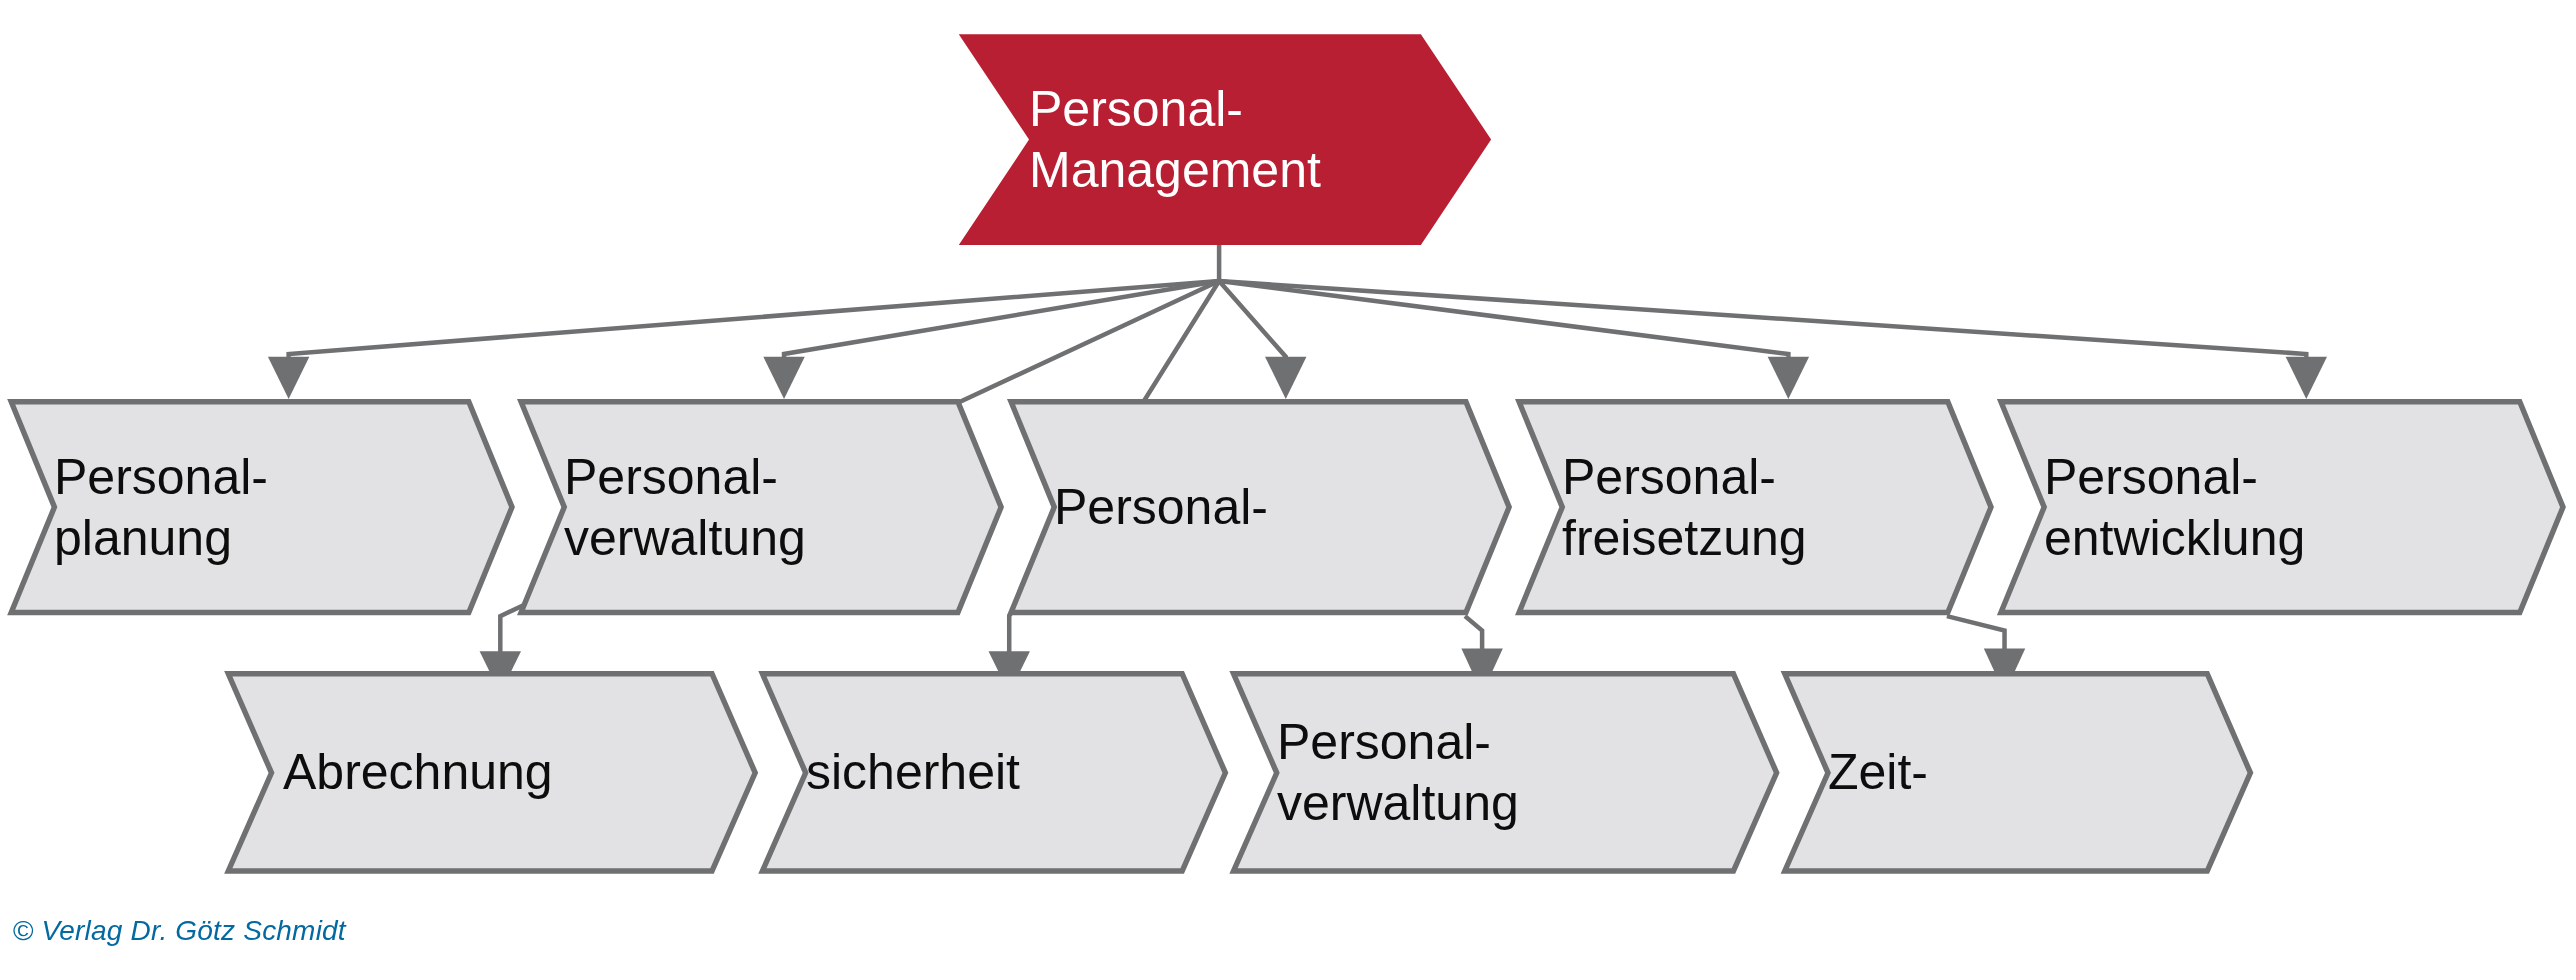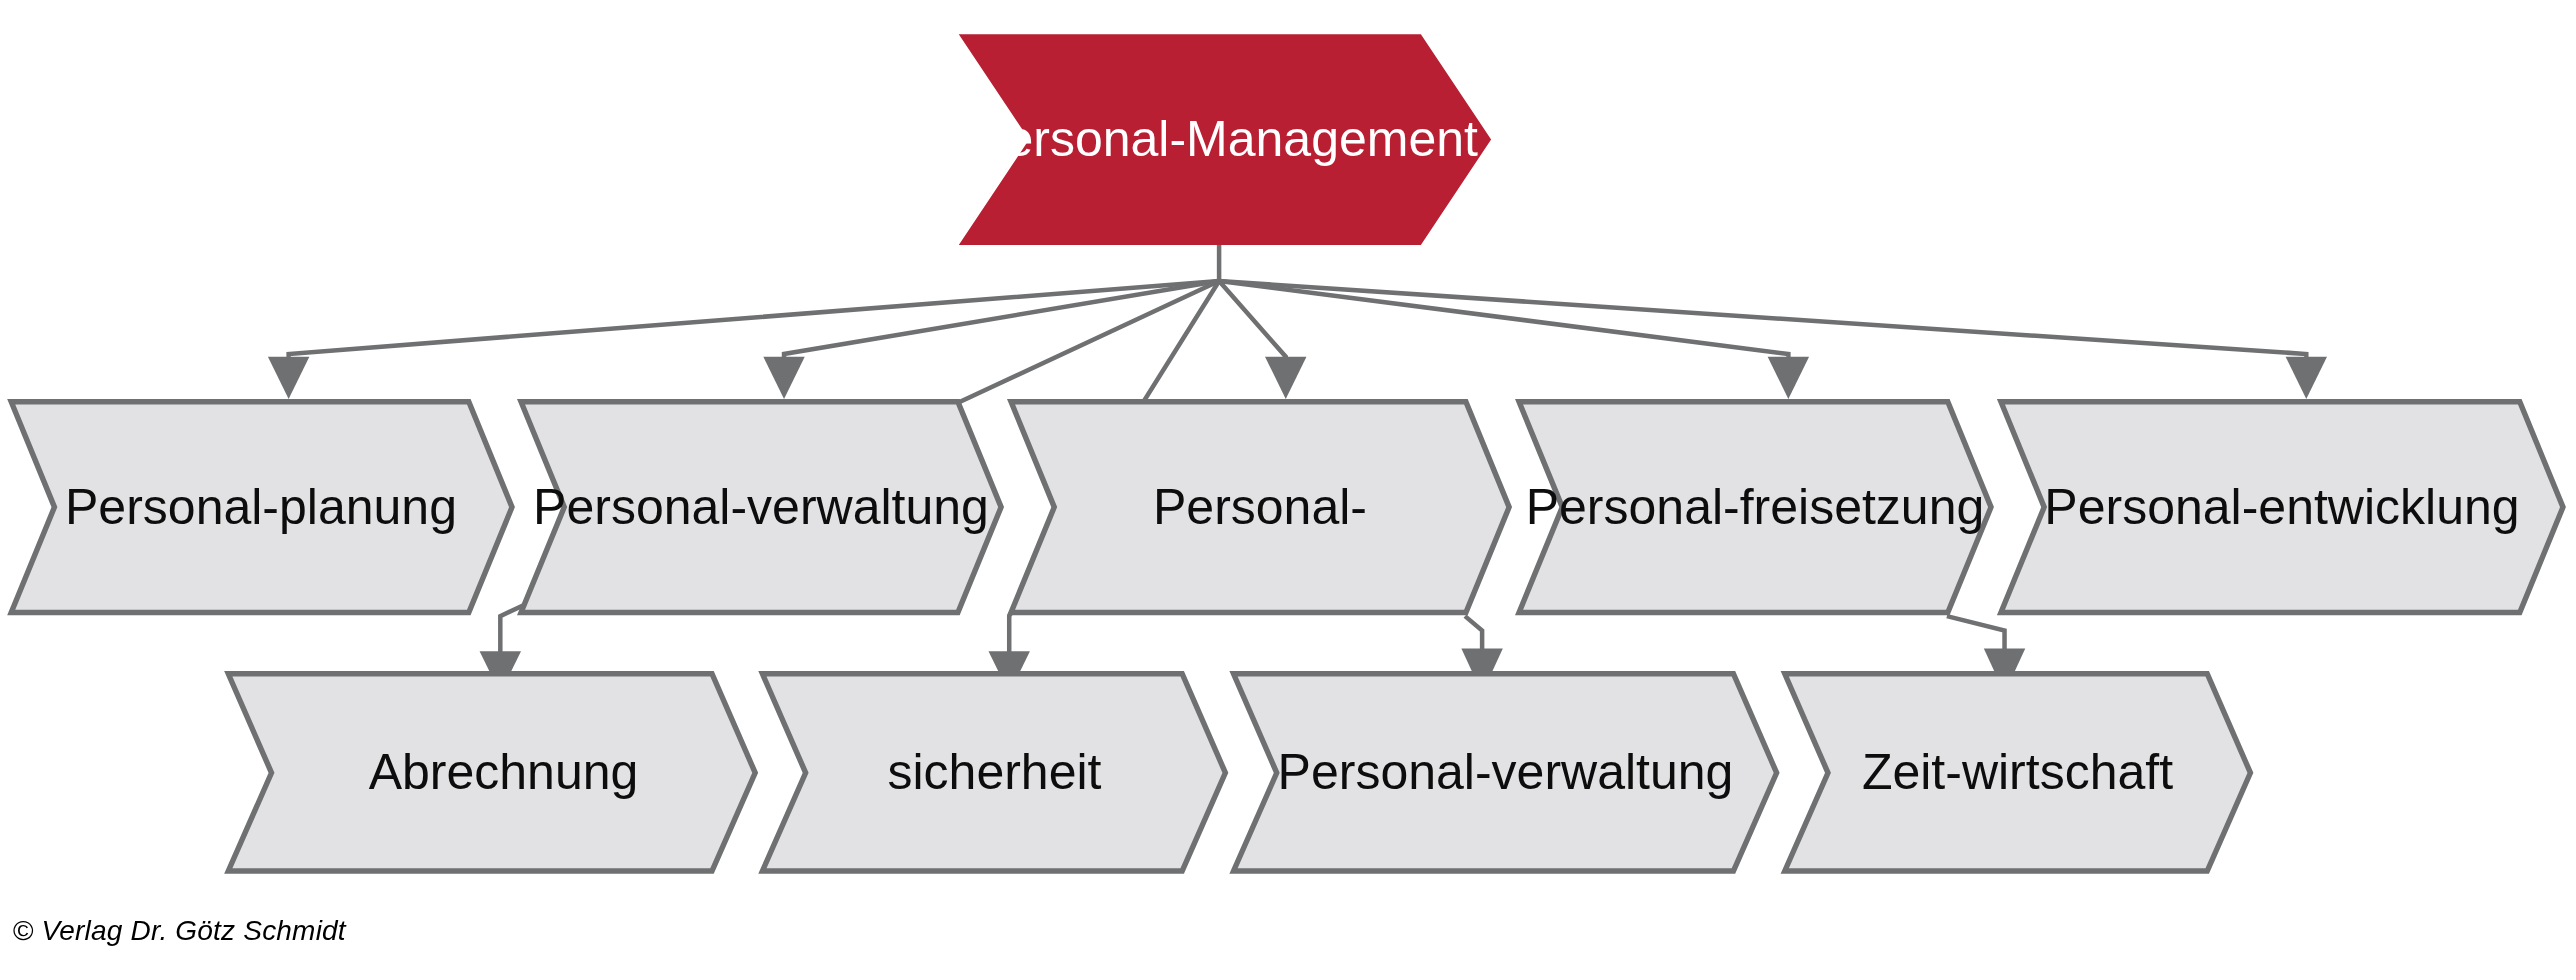--- a/index.html
+++ b/index.html
@@ -32,42 +32,43 @@
     fill: none;
     stroke: #6f7072;
     stroke-width: 5;
     stroke-linejoin: miter;
     stroke-linecap: butt;
   }
   .conn-head { fill: #6f7072; stroke: none; }
   .node-label {
     position: absolute;
     display: flex;
-    align-items: center;
+    flex-direction: column;
+    align-items: flex-start;
     justify-content: center;
     text-align: center;
     line-height: 1.22;
     pointer-events: none;
   }
   .node-label .ln { display: block; white-space: nowrap; }
   .label-red {
     color: #ffffff;
     font-size: 50px;
   }
   .label-gray {
     color: #0d0d0d;
     font-size: 50px;
   }
   .copyright {
     position: absolute;
     left: 12.6px;
     top: 915px;
     font-style: italic;
     font-size: 28px;
-    color: #000000;
+    color: #0369a1;
     letter-spacing: 0.2px;
     white-space: nowrap;
   }
 </style>
 </head>
 <body>
 
 <div id="canvas">
 
   <svg id="diagram-svg" viewBox="0 0 2859 1088" xmlns="http://www.w3.org/2000/svg">
@@ -162,19 +163,18 @@
     <span class="ln">sicherheit</span>
   </div>
 
   <div class="node-label label-gray" style="left:1277px; top:674px; width:457px; height:197px;">
     <span class="ln">Personal-</span>
     <span class="ln">verwaltung</span>
   </div>
 
   <div class="node-label label-gray" style="left:1828px; top:674px; width:379px; height:197px;">
     <span class="ln">Zeit-</span>
-    <span class="ln">wirtschaft</span>
   </div>
 
   <div class="copyright">© Verlag Dr. Götz Schmidt</div>
 
 </div>
 
 
 </body></html>

